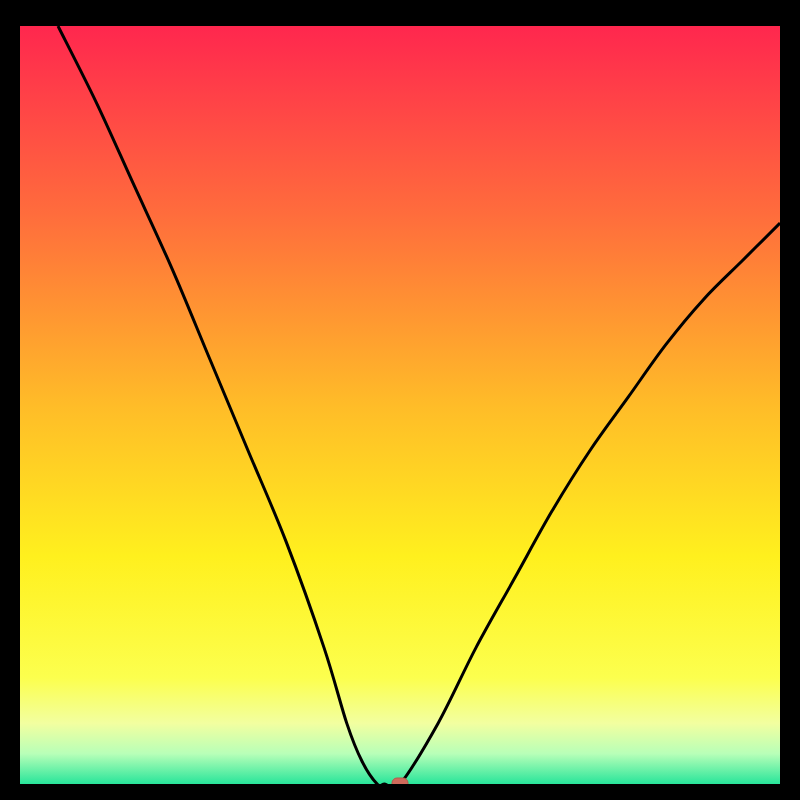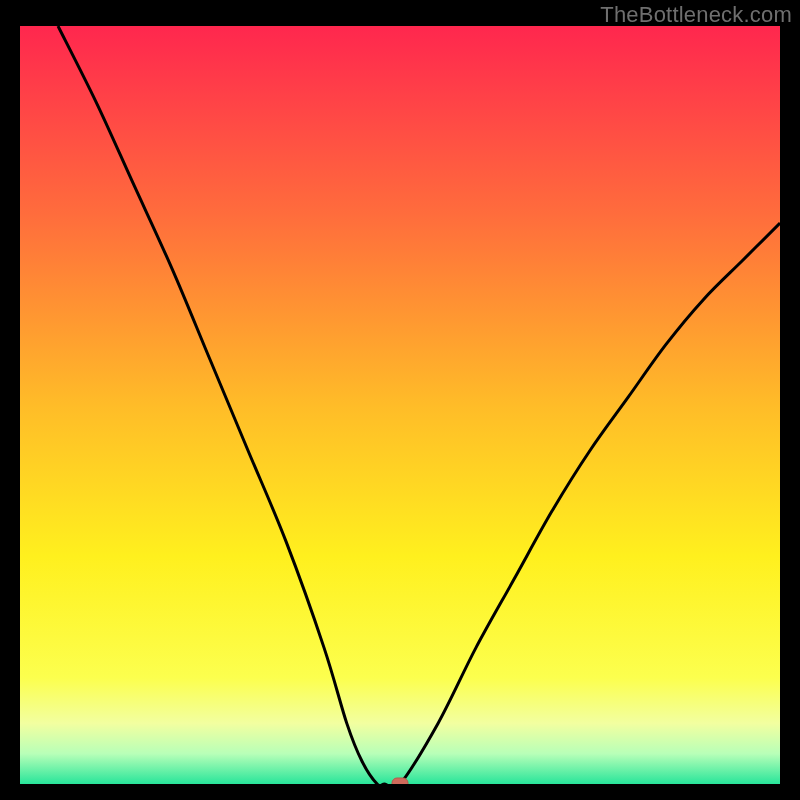--- a/index.html
+++ b/index.html
@@ -33,21 +33,20 @@
     width: 760px;
     height: 758px;
   }
   svg { display: block; }
 </style>
 </head>
 <body>
 
 <div class="frame">
 
-  <div class="watermark">TheBottleneck.com</div>
 
   <div class="plot">
     <svg id="chart-svg" width="760" height="758" viewBox="0 0 760 758">
       <defs>
         <linearGradient id="bg-grad" x1="0" y1="0" x2="0" y2="1">
             <stop offset="0%" stop-color="#ff274e"></stop>
             <stop offset="25%" stop-color="#ff6d3c"></stop>
             <stop offset="50%" stop-color="#ffbc28"></stop>
             <stop offset="70%" stop-color="#fff01e"></stop>
             <stop offset="86%" stop-color="#fcff4e"></stop>

